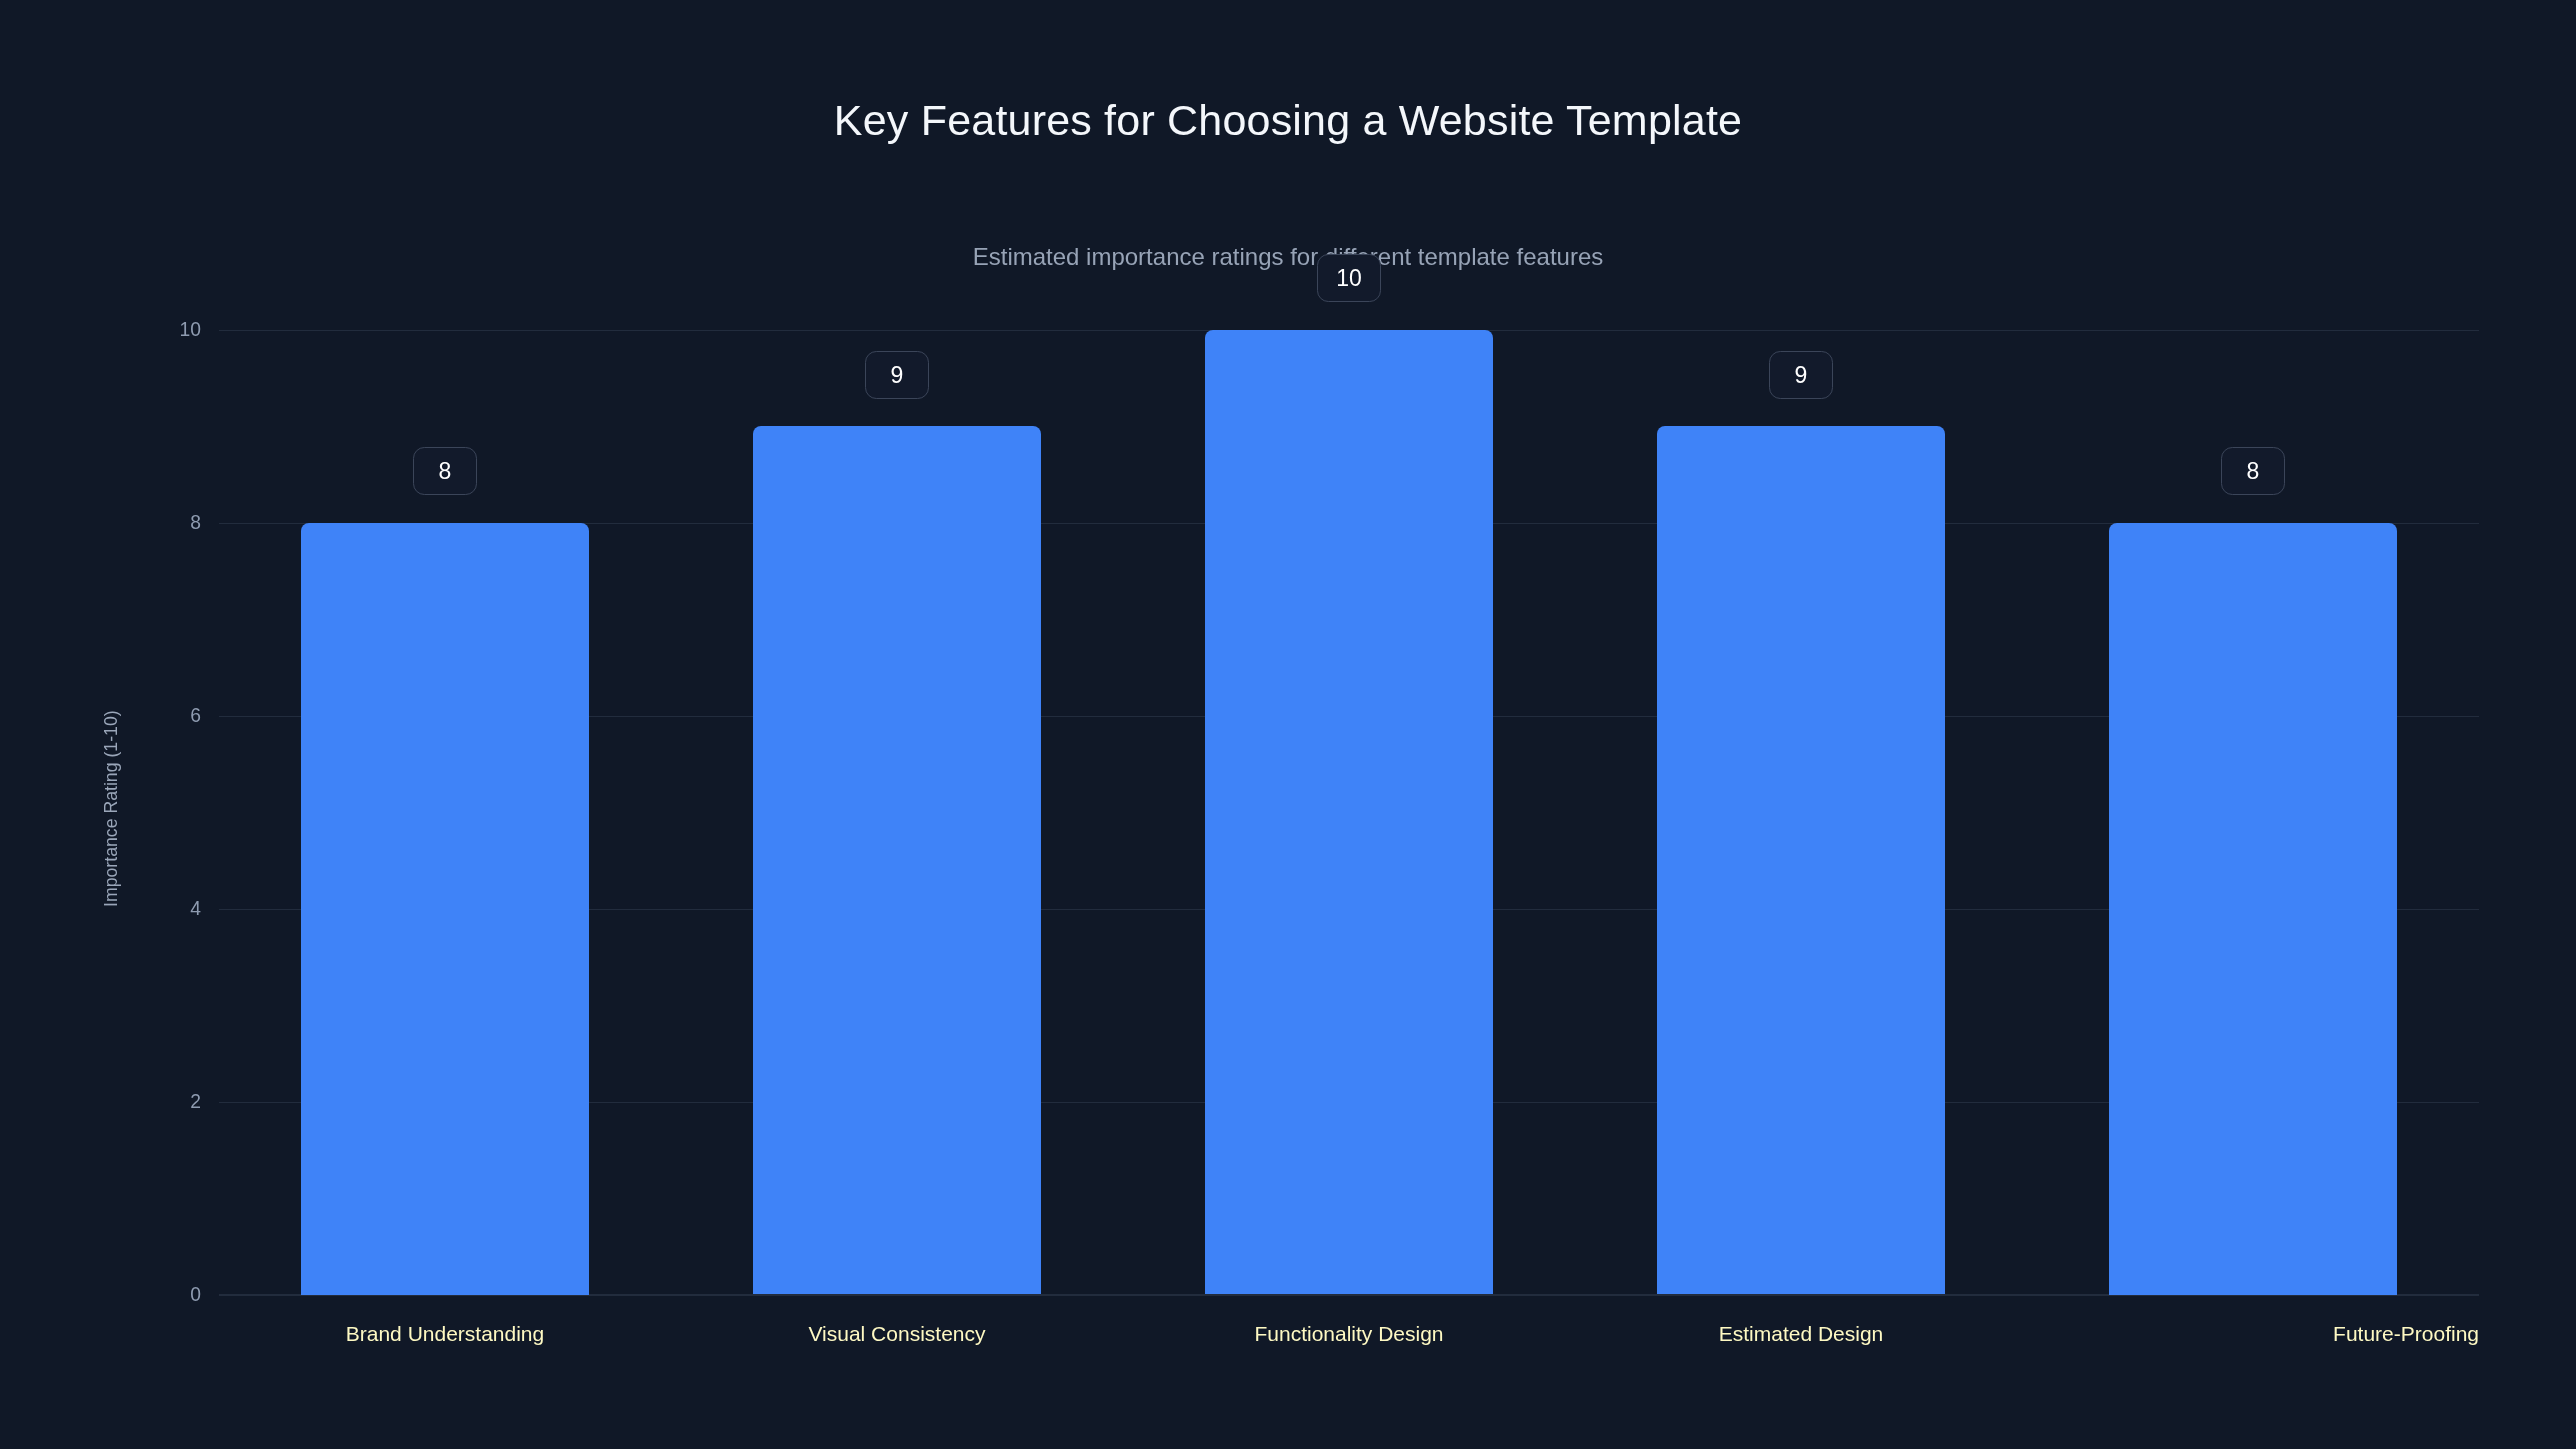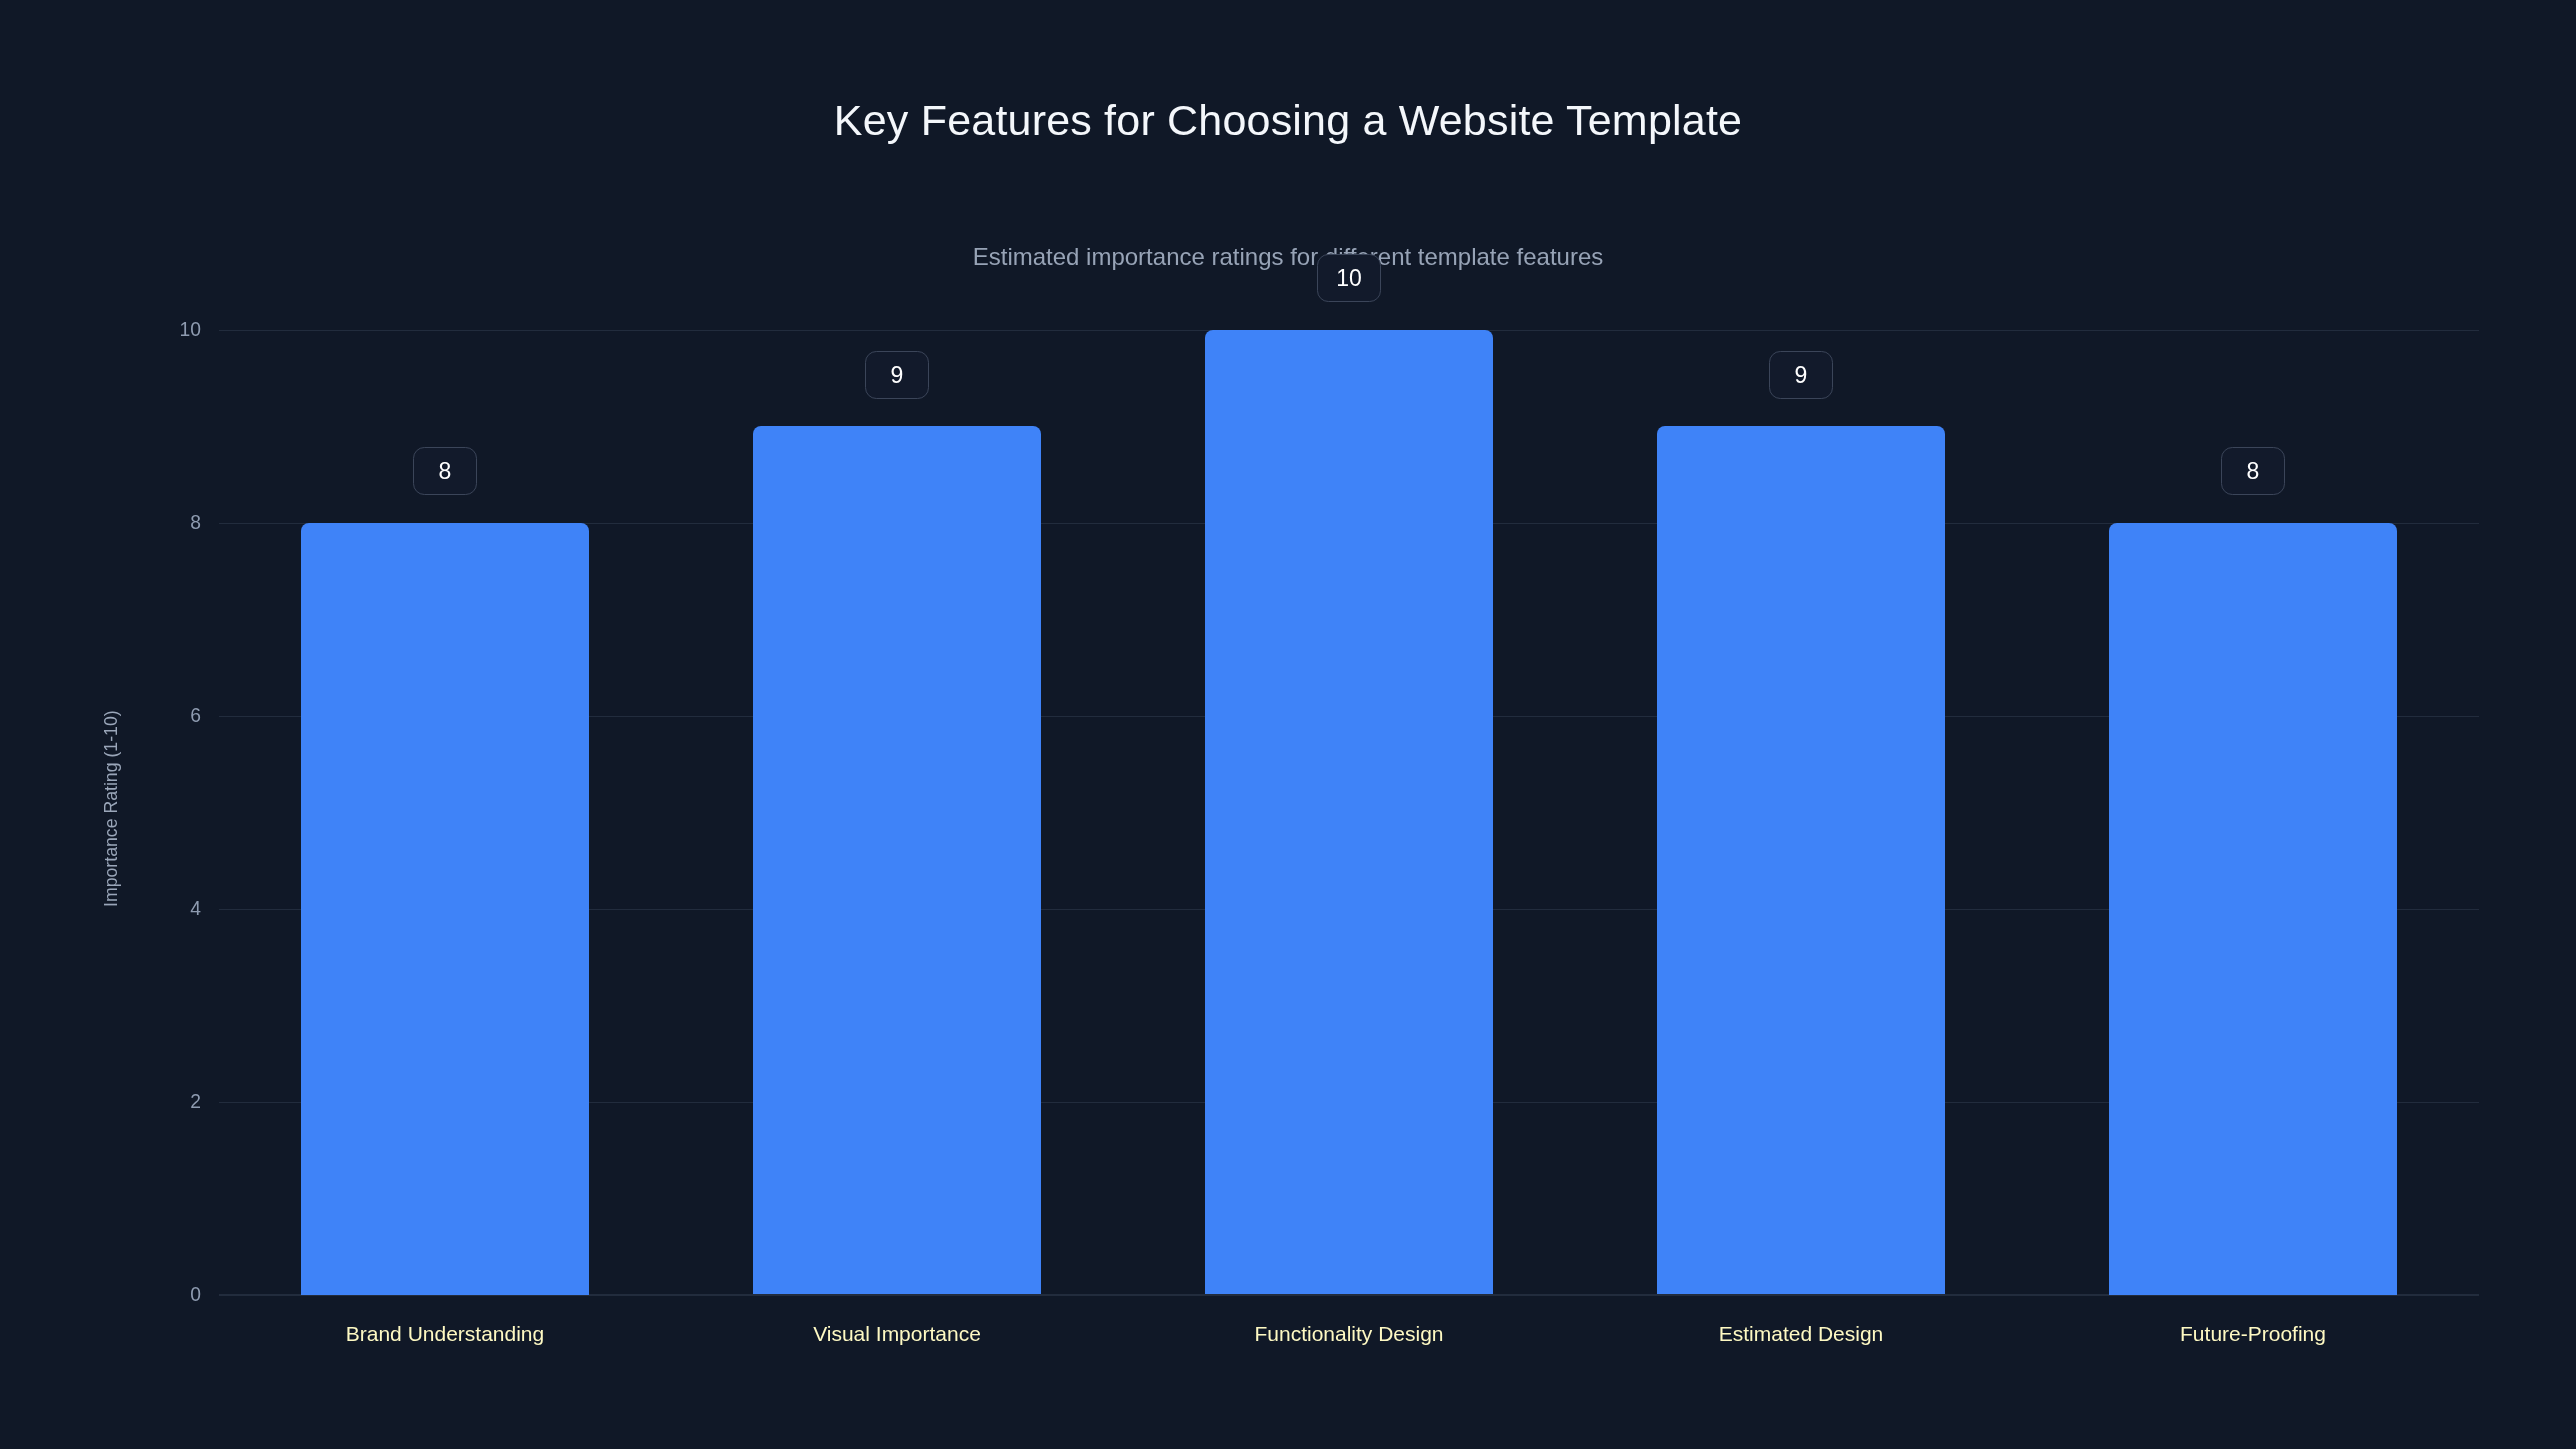--- a/index.html
+++ b/index.html
@@ -173,20 +173,20 @@
     </div>
   <div id="badges-layer">
       <div class="value-badge" style="top: 447px; left: 413px; min-width: 64px;">8</div>
       <div class="value-badge" style="top: 351px; left: 865px; min-width: 64px;">9</div>
       <div class="value-badge" style="top: 254px; left: 1317px; min-width: 64px;">10</div>
       <div class="value-badge" style="top: 351px; left: 1769px; min-width: 64px;">9</div>
       <div class="value-badge" style="top: 447px; left: 2221px; min-width: 64px;">8</div>
     </div>
   <div id="x-ticks">
       <div class="x-tick-label" style="left: 219px; width: 452px;">Brand Understanding</div>
-      <div class="x-tick-label" style="left: 671px; width: 452px;">Visual Importance</div>
+      <div class="x-tick-label" style="left: 671px; width: 452px;">Visual Consistency</div>
       <div class="x-tick-label" style="left: 1123px; width: 452px;">Functionality Design</div>
       <div class="x-tick-label" style="left: 1575px; width: 452px;">Estimated Design</div>
-      <div class="x-tick-label" style="left: 2027px; width: 452px;">Future-Proofing</div>
+      <div class="x-tick-label" style="left: 2027px; width: 452px; text-align: right;">Future-Proofing</div>
     </div>
 
 </div>
 
 
 </body></html>

